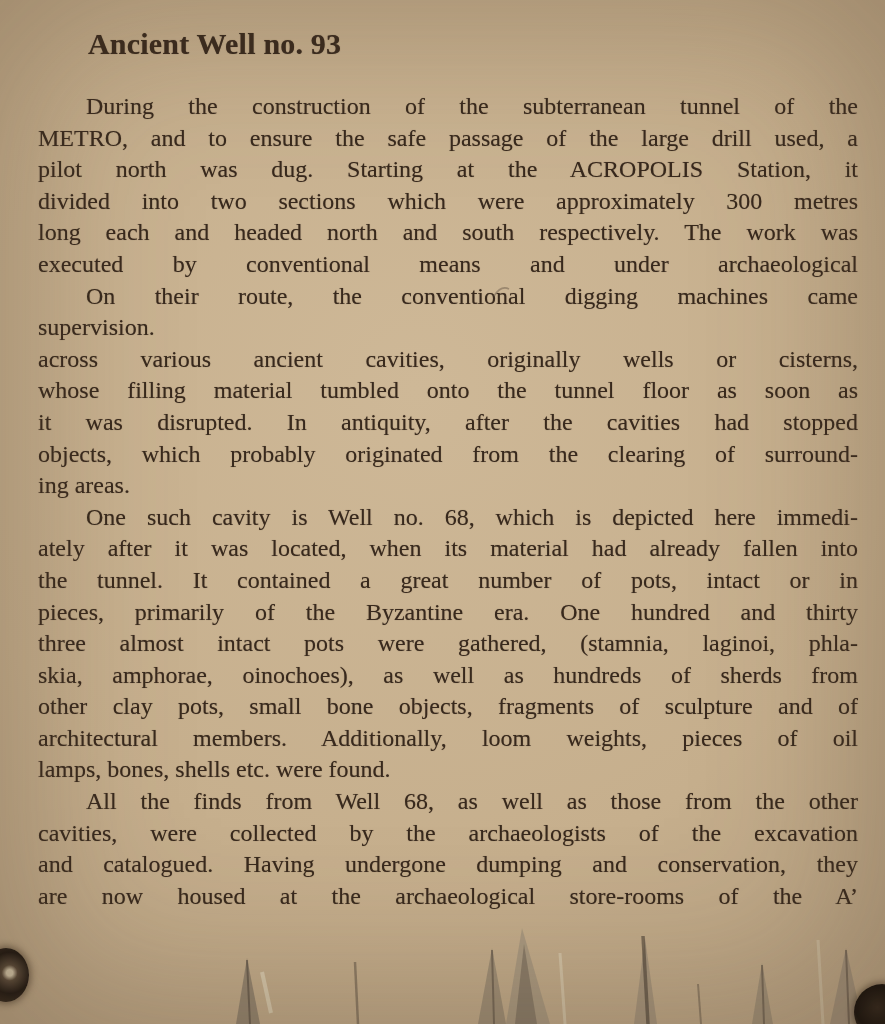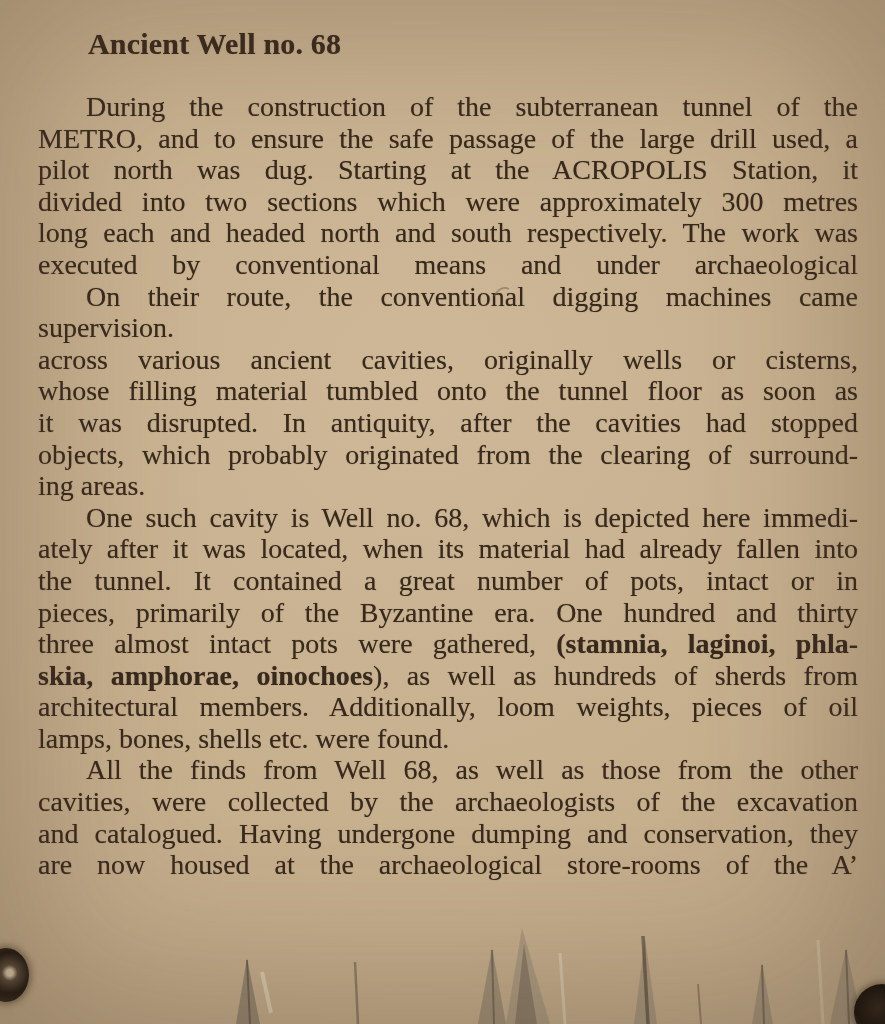--- a/index.html
+++ b/index.html
@@ -36,33 +36,33 @@
     font-size: 30px;
     font-weight: bold;
     letter-spacing: 0.2px;
     text-shadow: 0 0 1px rgba(46,33,22,0.45);
   }
   .body-text {
     position: absolute;
     left: 38px;
     top: 91px;
     width: 820px;
-    font-size: 28px;
+    font-size: 24px;
     line-height: 31.6px;
     text-shadow: 0 0 1px rgba(46,33,22,0.40);
   }
   .line {
     text-align: justify;
     text-align-last: justify;
     text-justify: inter-word;
     white-space: normal;
   }
   .line.indent { text-indent: 48px; }
   .line.last  { text-align-last: left; }
-  .b { font-weight: bold; }
+  .b { font-weight: normal; }
   .damage {
     position: absolute;
     left: 0; top: 0;
     pointer-events: none;
   }
   .screw {
     position: absolute;
     border-radius: 50%;
   }
   .screw.left {
@@ -85,21 +85,21 @@
       #2a2017 0%, #100b07 48%,
       #3c2f22 72%, #17100b 95%);
     box-shadow: 0 0 6px 2px rgba(52,38,24,0.5);
   }
 </style>
 </head>
 <body>
 
 <div class="photo">
 
-  <h1 class="title">Ancient Well no. 68</h1>
+  <h1 class="title">Ancient Well no. 93</h1>
 
   <div class="body-text">
 
     <div class="line indent">During the construction of the subterranean tunnel of the</div>
     <div class="line">METRO, and to ensure the safe passage of the large drill used, a</div>
     <div class="line">pilot north was dug. Starting at the ACROPOLIS Station, it</div>
     <div class="line">divided into two sections which were approximately 300 metres</div>
     <div class="line">long each and headed north and south respectively. The work was</div>
     <div class="line">executed by conventional means and under archaeological</div>
     <div class="line indent">On their route, the conventional digging machines came</div>
@@ -110,20 +110,21 @@
     <div class="line">it was disrupted. In antiquity, after the cavities had stopped</div>
     <div class="line">objects, which probably originated from the clearing of surround-</div>
     <div class="line last">ing areas.</div>
 
     <div class="line indent">One such cavity is Well no. 68, which is depicted here immedi-</div>
     <div class="line">ately after it was located, when its material had already fallen into</div>
     <div class="line">the tunnel. It contained a great number of pots, intact or in</div>
     <div class="line">pieces, primarily of the Byzantine era. One hundred and thirty</div>
     <div class="line"><span>three almost intact pots were gathered,</span> <span class="b">(stamnia, laginoi, phla-</span></div>
     <div class="line"><span class="b">skia, amphorae, oinochoes</span><span>), as well as hundreds of sherds from</span></div>
+    <div class="line">other clay pots, small bone objects, fragments of sculpture and of</div>
     <div class="line">architectural members. Additionally, loom weights, pieces of oil</div>
     <div class="line last">lamps, bones, shells etc. were found.</div>
 
     <div class="line indent">All the finds from Well 68, as well as those from the other</div>
     <div class="line">cavities, were collected by the archaeologists of the excavation</div>
     <div class="line">and catalogued. Having undergone dumping and conservation, they</div>
     <div class="line">are now housed at the archaeological store-rooms of the A’</div>
   </div>
 
   <svg class="damage" width="885" height="1024" viewBox="0 0 885 1024">

